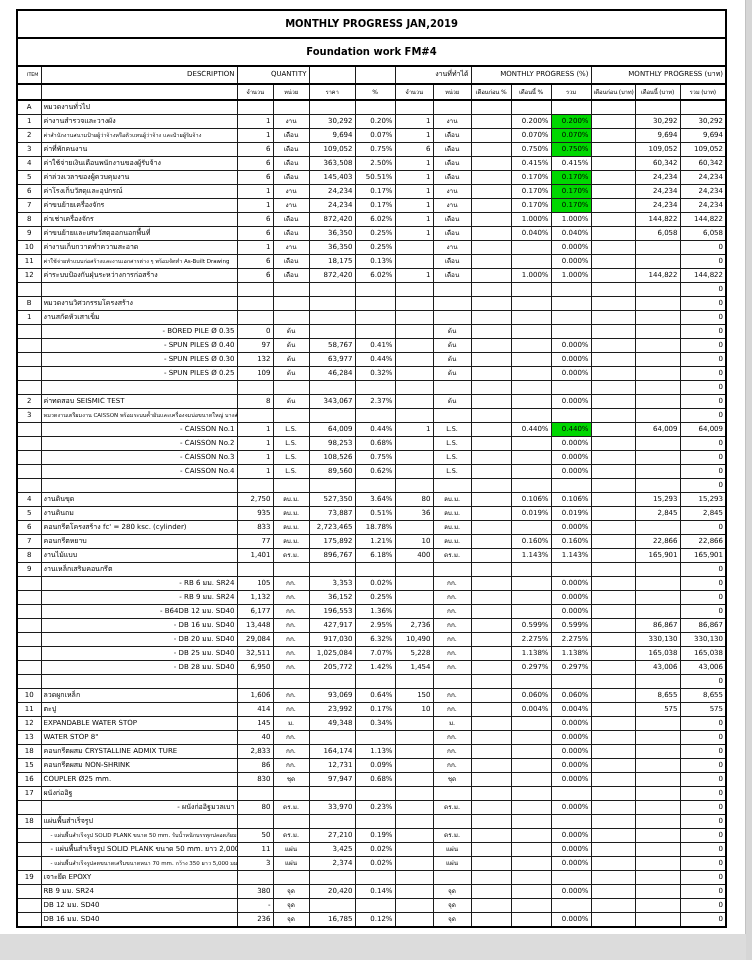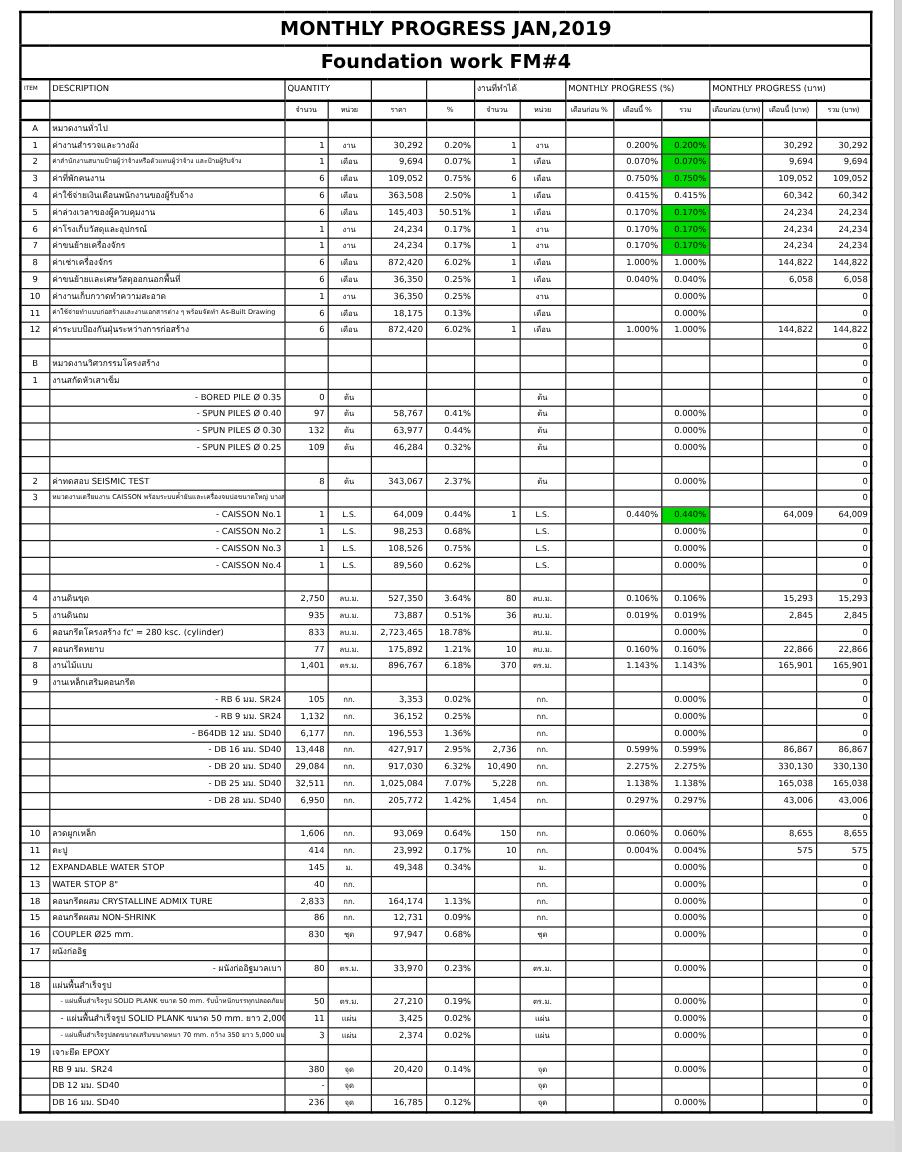--- a/index.html
+++ b/index.html
@@ -24,25 +24,25 @@
   }
   td{
     border:1px solid #1c1c1c;
     padding:0 2px;
     height:13px;
     font-size:7px;line-height:1.05;
     overflow:hidden;white-space:nowrap;
     background:#fff;
   }
   tr.title td{
-    height:26px;font-size:16px;font-weight:bold;text-align:center;
+    height:26px;font-size:10px;font-weight:bold;text-align:center;
     border-bottom:2px solid #000;
   }
   tr.h1 td{
-    height:16px;font-size:7px;text-align:left;vertical-align:middle;
+    height:16px;font-size:7px;text-align:right;vertical-align:middle;
     border-bottom:2px solid #000;
   }
   tr.h1 td.hitem{font-size:4.8px;}
   tr.h2 td{
     height:14px;font-size:6px;text-align:center;
     border-bottom:2px solid #000;
     letter-spacing:-0.2px;
   }
   
   td.c0{text-align:center;}
@@ -621,21 +621,21 @@
           <td class="c12">22,866</td>
           <td class="c13">22,866</td>
         </tr>
         <tr>
           <td class="c0">8</td>
           <td class="c1">งานไม้แบบ</td>
           <td class="c2">1,401</td>
           <td class="c3">ตร.ม.</td>
           <td class="c4">896,767</td>
           <td class="c5">6.18%</td>
-          <td class="c6">370</td>
+          <td class="c6">400</td>
           <td class="c7">ตร.ม.</td>
           <td class="c8"></td>
           <td class="c9">1.143%</td>
           <td class="c10">1.143%</td>
           <td class="c11"></td>
           <td class="c12">165,901</td>
           <td class="c13">165,901</td>
         </tr>
         <tr>
           <td class="c0">9</td>

